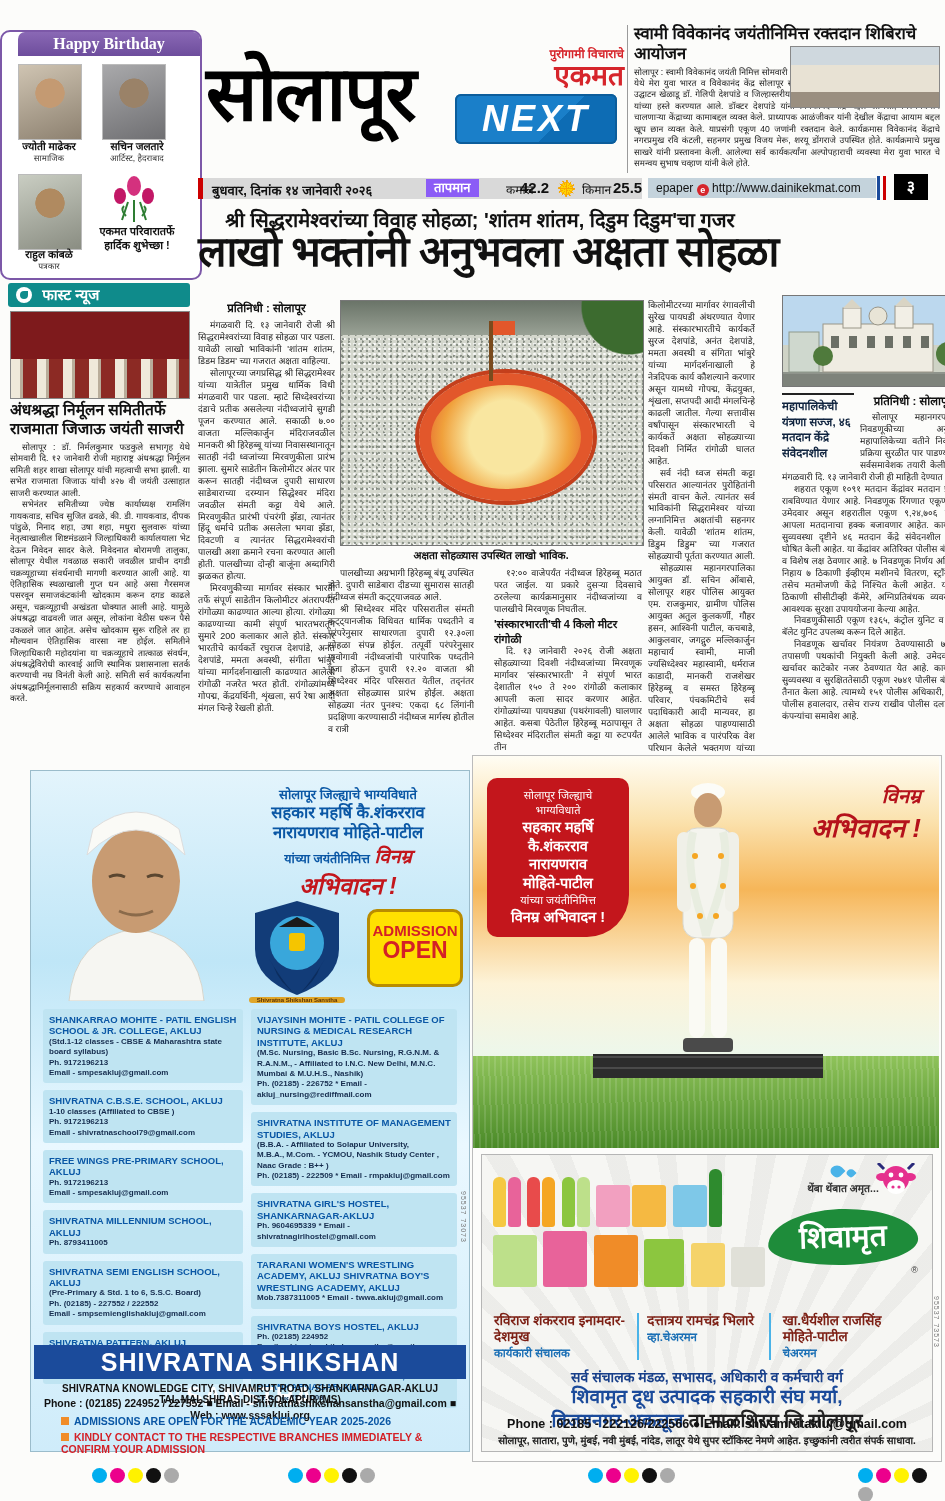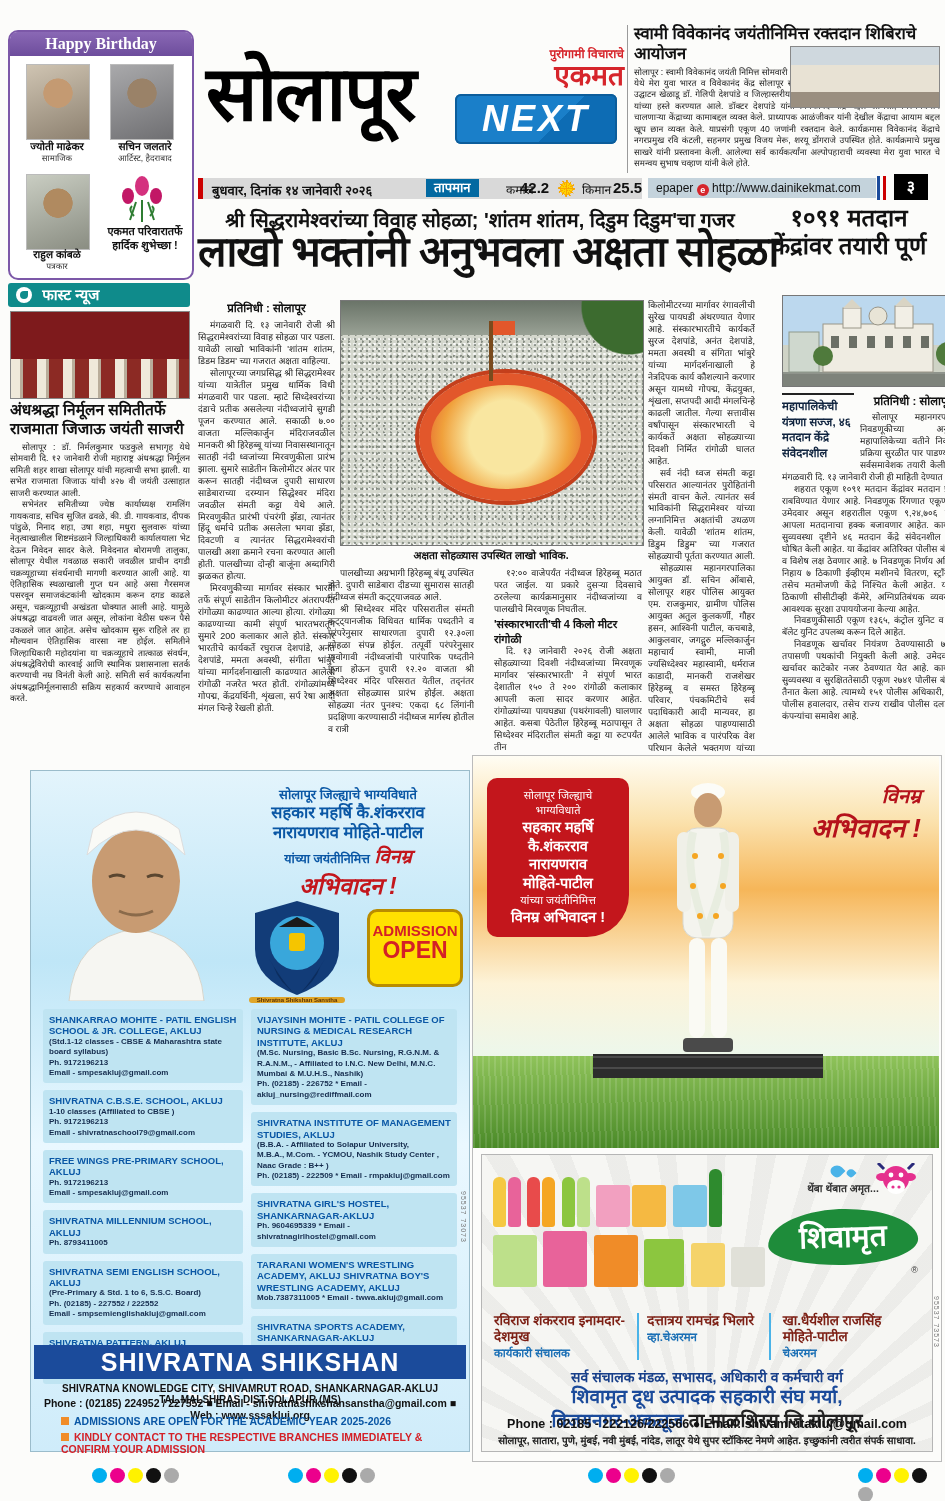--- a/index.html
+++ b/index.html
@@ -33,21 +33,21 @@
      background-color:#93261f;border:1px solid #888;}
   
   .mast{font-family:"Liberation Serif",serif;font-weight:bold;font-size:76px;letter-spacing:-2px;color:#000;line-height:1;}
   .next{background:linear-gradient(135deg,#1a7fc9 0 62%,#0d6cb4 62%);border-radius:6px;color:#fff;
         font-style:italic;font-weight:bold;font-size:36px;letter-spacing:3px;text-align:center;line-height:50px;
         box-shadow:inset 0 0 0 2px #0c5d9b;}
   .ektag1{color:#d6252b;font-size:12px;font-weight:bold;}
   .ektag2{color:#d6252b;font-size:28px;font-weight:bold;font-family:"Liberation Serif",serif;line-height:1;}
   
   .datebar{background:#d9d9d9;}
-  .redtag{background:#0369a1;color:#fff;font-weight:bold;font-size:13px;line-height:18px;padding:0 8px;}
+  .redtag{background:#8b5cf6;color:#fff;font-weight:bold;font-size:13px;line-height:18px;padding:0 8px;}
   .sun{width:17px;height:17px;border-radius:50%;
        background:repeating-conic-gradient(#f7a600 0 9deg,transparent 9deg 30deg),radial-gradient(circle,#ffd400 0 46%,#f7a600 52%,transparent 55%);}
   .epbar{background:#c4d3dc;font-size:12px;line-height:20px;}
   .eico{display:inline-block;width:12px;height:12px;border-radius:50%;background:#d6252b;color:#fff;font-size:9px;font-weight:bold;
         text-align:center;line-height:12px;position:relative;top:1px;}
   .pgno{background:#000;color:#fff;font-size:16px;font-weight:bold;text-align:center;line-height:26px;}
   
   .kicker{font-size:20px;font-weight:bold;}
   .mainhl{font-size:42px;font-weight:bold;letter-spacing:-1px;white-space:nowrap;line-height:1.05;}
   .elhl{font-size:24px;font-weight:bold;line-height:1.18;}
@@ -100,21 +100,21 @@
   .dot{width:15px;height:15px;border-radius:50%;display:inline-block;margin-right:3px;}
   .vcode{font-size:7px;color:#777;writing-mode:vertical-rl;letter-spacing:1px;}
   .bottle{display:inline-block;width:13px;height:50px;border-radius:6px 6px 3px 3px;margin:0 1px;vertical-align:bottom;}
   .pack{display:inline-block;width:34px;height:42px;border-radius:3px;margin:0 1px;vertical-align:bottom;}
 </style>
 </head>
 <body>
 
 <div id="page">
 
-  <div class="abs bday" style="left:8px;top:30px;width:182px;height:246px;">
+  <div class="abs bday" style="left:0;top:30px;width:182px;height:246px;padding-left:16px;">
     <div class="bday-hd c">Happy Birthday</div>
     <div class="abs ph" style="left:16px;top:32px;width:62px;height:74px;"></div>
     <div class="abs ph" style="left:100px;top:32px;width:62px;height:74px;background-image:radial-gradient(circle at 50% 38%, #9a8268 0 26%, transparent 27%),linear-gradient(160deg,#a9a9ab,#6f6f72);"></div>
     <div class="abs c" style="left:2px;top:108px;width:90px;">
       <div class="bname">ज्योती माढेकर</div>
       <div class="brole">सामाजिक</div>
     </div>
     <div class="abs c" style="left:90px;top:108px;width:90px;">
       <div class="bname">सचिन जलतारे</div>
       <div class="brole">आर्टिस्ट, हैदराबाद</div>
@@ -179,24 +179,20 @@
     <span class="eico">e</span>
     <span>http://www.dainikekmat.com</span>
   </div>
   <div class="abs" style="left:877px;top:176px;width:3px;height:24px;background:#1b4b9b;"></div>
   <div class="abs" style="left:883px;top:176px;width:3px;height:24px;background:#c00;"></div>
   <div class="abs pgno" style="left:894px;top:174px;width:34px;height:26px;">३</div>
 
   <div class="abs kicker c" style="left:205px;top:206px;width:550px;">श्री सिद्धरामेश्वरांच्या विवाह सोहळा; 'शांतम शांतम, दिडुम दिडुम'चा गजर</div>
   <div class="abs mainhl c" style="left:198px;top:230px;width:560px;">लाखो भक्तांनी अनुभवला अक्षता सोहळा</div>
 
-  <div class="abs elhl c" style="left:756px;top:204px;width:186px;">
-    <div>१०९१ मतदान</div>
-    <div>केंद्रांवर तयारी पूर्ण</div>
-  </div>
 
   <div class="abs clip" style="left:198px;top:300px;width:137px;height:462px;">
     <div class="byline c">प्रतिनिधी : सोलापूर</div>
     <div class="body-txt j ind" style="margin-top:5px;">मंगळवारी दि. १३ जानेवारी रोजी श्री सिद्धरामेश्वरांच्या विवाह सोहळा पार पडला. यावेळी लाखो भाविकांनी 'शांतम शांतम, डिडम डिडम' च्या गजरात अक्षता वाहिल्या.</div>
     <div class="body-txt j ind">सोलापूरच्या जगप्रसिद्ध श्री सिद्धरामेश्वर यांच्या यात्रेतील प्रमुख धार्मिक विधी मंगळवारी पार पडला. म्हाटे सिध्देश्वरांच्या दंडाचे प्रतीक असलेल्या नंदीध्वजांचे सुगडी पूजन करण्यात आले. सकाळी ७.०० वाजता मल्लिकार्जुन मंदिराजवळील मानकरी श्री हिरेहब्बू यांच्या निवासस्थानातून सातही नंदी ध्वजांच्या मिरवणुकीला प्रारंभ झाला. सुमारे साडेतीन किलोमीटर अंतर पार करून सातही नंदीध्वज दुपारी साधारण साडेबाराच्या दरम्यान सिद्धेश्वर मंदिरा जवळील संमती कट्टा येथे आले. मिरवणुकीत प्रारंभी पंचरंगी झेंडा, त्यानंतर हिंदू धर्माचे प्रतीक असलेला भगवा झेंडा, दिवटणी व त्यानंतर सिद्धरामेश्वरांची पालखी अशा क्रमाने रचना करण्यात आली होती. पालखीच्या दोन्ही बाजूंना अब्दागिरी झळकत होत्या.</div>
     <div class="body-txt j ind">मिरवणुकीच्या मार्गावर संस्कार भारती तर्फे संपूर्ण साडेतीन किलोमीटर अंतरापर्यंत रांगोळ्या काढण्यात आल्या होत्या. रांगोळ्या काढण्याच्या कामी संपूर्ण भारतभरातून सुमारे 200 कलाकार आले होते. संस्कार भारतीचे कार्यकर्ते रघुराज देशपांडे, अनंत देशपांडे, ममता अवस्थी, संगीता भांबुरे यांच्या मार्गदर्शनाखाली काढण्यात आलेली रांगोळी नजरेत भरत होती. रांगोळ्यांमध्ये गोपद्म, केंद्रयर्थिनी, शृंखला, सर्प रेषा आदी मंगल चिन्हे रेखली होती.</div>
   </div>
 
   <div class="abs crowd" style="left:340px;top:300px;width:302px;height:244px;">
     <div class="abs" style="left:0;top:0;width:100%;height:34px;background:linear-gradient(180deg,#6a7468,#99a195);"></div>
@@ -212,21 +208,21 @@
     <div class="body-txt j ind">श्री सिध्देश्वर मंदिर परिसरातील संमती कट्ट्यानजीक विधिवत धार्मिक पध्दतीने व परंपरेनुसार साधारणता दुपारी १२.३०ला सोहळा संपन्न होईल. तत्पूर्वी परंपरेनुसार गावोगावी नंदीध्वजांची पारंपारिक पध्दतीने पूजा होऊन दुपारी १२.२० वाजता श्री सिध्देश्वर मंदिर परिसरात येतील, तद्नंतर अक्षता सोहळ्यास प्रारंभ होईल. अक्षता सोहळ्या नंतर पुनश्च: एकदा ६८ लिंगांनी प्रदक्षिणा करण्यासाठी नंदीध्वज मार्गस्थ होतील व रात्री</div>
   </div>
   <div class="abs clip" style="left:494px;top:568px;width:148px;height:194px;">
     <div class="body-txt j ind">१२:०० वाजेपर्यंत नंदीध्वज हिरेहब्बू मठात परत जाईल. या प्रकारे दुसऱ्या दिवसाचे ठरलेल्या कार्यक्रमानुसार नंदीध्वजांच्या व पालखीचे मिरवणूक निघतील.</div>
     <div class="subhd">'संस्कारभारती'ची 4 किलो मीटर रांगोळी</div>
     <div class="body-txt j ind">दि. १३ जानेवारी २०२६ रोजी अक्षता सोहळ्याच्या दिवशी नंदीध्वजांच्या मिरवणूक मार्गावर 'संस्कारभारती' ने संपूर्ण भारत देशातील १५० ते २०० रांगोळी कलाकार आपली कला सादर करणार आहेत. रांगोळ्यांच्या पायघड्या (पथरंगावली) घालणार आहेत. कसबा पेठेतील हिरेहब्बू मठापासून ते सिध्देश्वर मंदिरातील संमती कट्टा या रुटपर्यंत तीन</div>
   </div>
 
   <div class="abs clip" style="left:648px;top:300px;width:107px;height:462px;">
     <div class="body-txt j">किलोमीटरच्या मार्गावर रंगावलीची सुरेख पायघडी अंथरण्यात येणार आहे. संस्कारभारतीचे कार्यकर्ते सुरज देशपांडे, अनंत देशपांडे, ममता अवस्थी व संगिता भांबुरे यांच्या मार्गदर्शनाखाली हे नेत्रदिपक कार्य कौशल्याने करणार असून यामध्ये गोपद्म, केंद्रयुक्त, शृंखला, सप्तपदी आदी मंगलचिन्हे काढली जातील. गेल्या सत्तावीस वर्षांपासून संस्कारभारती चे कार्यकर्ते अक्षता सोहळ्याच्या दिवशी निर्मित रांगोळी घालत आहेत.</div>
-    <div class="body-txt j ind">सर्व नंदी ध्वज संमती कट्टा परिसरात आल्यानंतर पुरोहितांनी संमती वाचन केले. त्यानंतर सर्व भाविकांनी सिद्धरामेश्वर यांच्या लग्नानिमित्त अक्षतांची उधळण केली. यावेळी 'शांतम शांतम, डिडुम डिडुम' च्या गजरात सोहळ्याची पूर्तता करण्यात आली.</div>
+    <div class="body-txt j ind">सर्व नंदी ध्वज संमती कट्टा परिसरात आल्यानंतर पुरोहितांनी संमती वाचन केले. त्यानंतर सर्व भाविकांनी सिद्धरामेश्वर यांच्या लग्नानिमित्त अक्षतांची सहनगर केली. यावेळी 'शांतम शांतम, डिडुम डिडुम' च्या गजरात सोहळ्याची पूर्तता करण्यात आली.</div>
     <div class="body-txt j ind">सोहळ्यास महानगरपालिका आयुक्त डॉ. सचिन ओंबासे, सोलापूर शहर पोलिस आयुक्त एम. राजकुमार, ग्रामीण पोलिस आयुक्त अतुल कुलकर्णी, गौहर हसन, आश्विनी पाटील, कचबाडे, आकुलवार, जगद्गुरु मल्लिकार्जुन महाचार्य स्वामी, माजी ज्यसिध्देश्वर महास्वामी, धर्मराज काडादी, मानकरी राजशेखर हिरेहब्बू व समस्त हिरेहब्बू परिवार, पंचकमिटीचे सर्व पदाधिकारी आदी मान्यवर, हा अक्षता सोहळा पाहण्यासाठी आलेले भाविक व पारंपरिक वेश परिधान केलेले भक्तगण यांच्या उपस्थितीत हा अक्षता सोहळा उत्साहात संपन्न झाला.</div>
   </div>
 
   <div class="abs" style="left:758px;top:295px;width:184px;margin-left:24px;">
     <div style="width:184px;height:90px;border:1px solid #777;overflow:hidden;position:relative;background:linear-gradient(180deg,#bcd8ee 0 55%,#cfd3c6 55% 85%,#8f948c 85%);">
       <svg width="184" height="90" viewBox="0 0 184 90">
         <rect x="40" y="28" width="110" height="48" fill="#efece2" stroke="#9a9688"></rect>
         <rect x="60" y="12" width="18" height="20" fill="#f2efe6" stroke="#9a9688"></rect>
         <rect x="112" y="10" width="18" height="22" fill="#f2efe6" stroke="#9a9688"></rect>
         <path d="M60 12 L69 3 L78 12 Z" fill="#d9d4c4"></path>
@@ -339,20 +335,25 @@
       </div>
       <div class="school">
         <div class="sname">SHIVRATNA GIRL'S HOSTEL, SHANKARNAGAR-AKLUJ</div>
         <div class="sinfo pre">Ph. 9604695339 * Email - shivratnagirlhostel@gmail.com</div>
       </div>
       <div class="school">
         <div class="sname">TARARANI WOMEN'S WRESTLING ACADEMY, AKLUJ SHIVRATNA BOY'S WRESTLING ACADEMY, AKLUJ</div>
         <div class="sinfo pre">Mob.7387311005 * Email - twwa.akluj@gmail.com</div>
       </div>
       <div class="school">
+        <div class="sname">SHIVRATNA BOYS HOSTEL, AKLUJ</div>
+        <div class="sinfo pre">Ph. (02185) 224952
+Email - shivratnashikshansanstha@gmail.com</div>
+      </div>
+      <div class="school">
         <div class="sname">SHIVRATNA SPORTS ACADEMY, SHANKARNAGAR-AKLUJ</div>
         <div class="sinfo pre">* Ph. 80875 41009</div>
       </div>
     </div>
 
     <div class="abs trustee c" style="left:0;top:552px;width:438px;">Trustee, Teaching, Non-Teaching Staff &amp; Students</div>
     <div class="abs bluebar c" style="left:3px;top:574px;width:432px;height:34px;">SHIVRATNA SHIKSHAN SANSTHA</div>
     <div class="abs addr c" style="left:4px;top:612px;width:430px;">SHIVRATNA KNOWLEDGE CITY, SHIVAMRUT ROAD, SHANKARNAGAR-AKLUJ TAL.MALSHIRAS DIST.SOLAPUR (MS)</div>
     <div class="abs contactL c" style="left:4px;top:626px;width:430px;">Phone : (02185) 224952 / 227552  ■  Email - shivratnashikshansanstha@gmail.com  ■  Web : www.sssakluj.org</div>
     <div class="abs note1" style="left:30px;top:644px;width:400px;"><span class="sq"></span><span>ADMISSIONS ARE OPEN FOR THE ACADEMIC YEAR 2025-2026</span></div>

